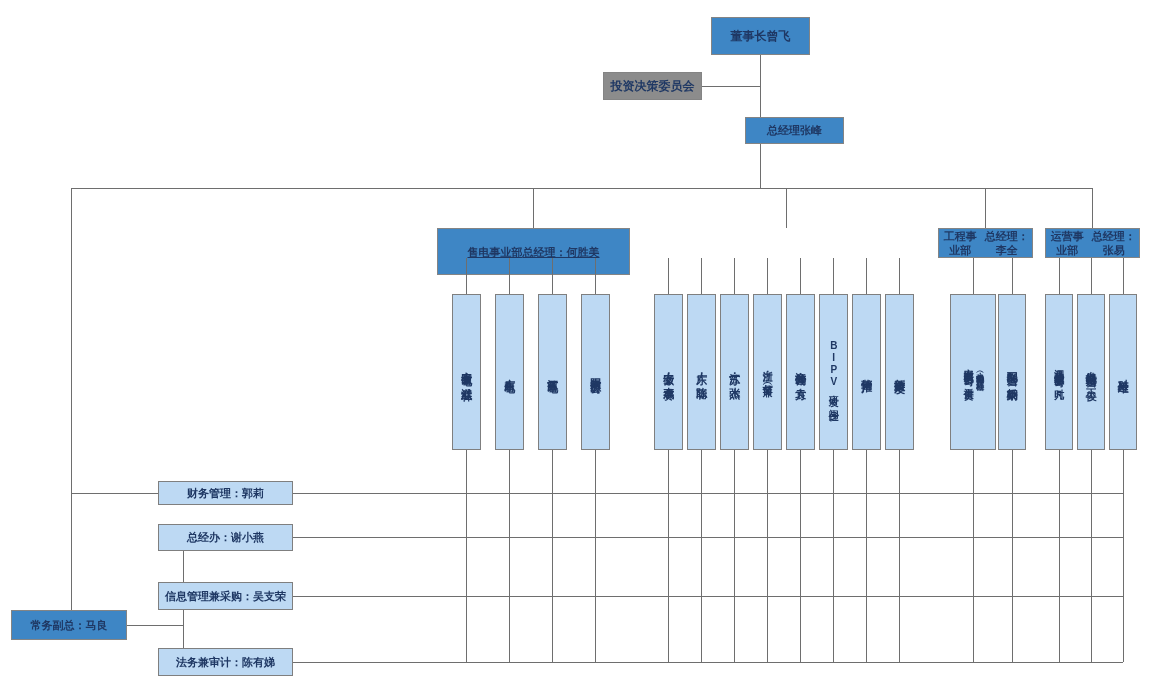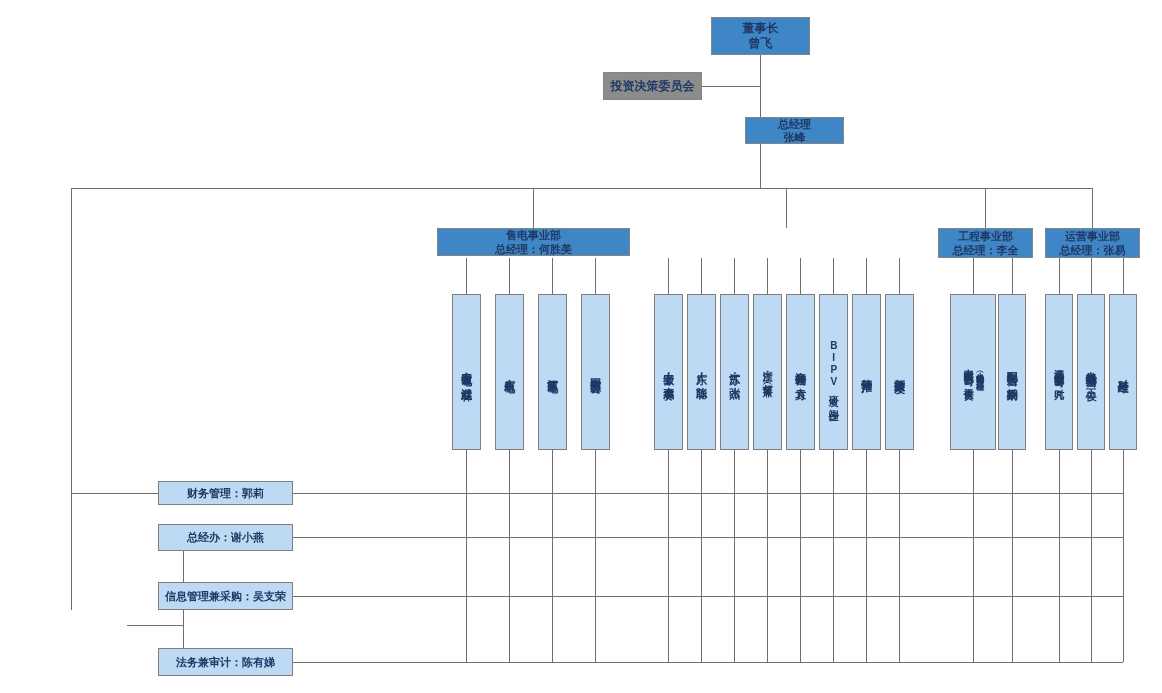--- a/index.html
+++ b/index.html
@@ -1,20 +1,20 @@
 <!DOCTYPE html>
 <html><head>
 <meta charset="utf-8">
 <style>
   html,body{margin:0;padding:0;background:#ffffff;}
   #canvas{position:relative;width:1162px;height:693px;background:#ffffff;overflow:hidden;
           font-family:"Liberation Sans","DejaVu Sans",sans-serif;}
   .line{position:absolute;background:#6e6e6e;}
   .box{position:absolute;box-sizing:border-box;border:1px solid #848484;
-       display:flex;flex-direction:column;align-items:center;justify-content:center;
+       display:flex;flex-direction:row;align-items:center;justify-content:center;
        color:#1f3864;text-align:center;}
   .blue{background:#3e86c5;}
   .gray{background:#8c8c8c;}
   .light{background:#bdd9f3;border:1px solid #7f7f7f;}
   .t-main{font-size:12px;font-weight:700;line-height:15px;}
   .dept .l1,.dept .l2{font-size:11px;font-weight:700;line-height:14px;}
   .staff{font-size:11px;font-weight:700;}
   .vcol{flex-direction:row;}
   .vtext{writing-mode:vertical-rl;text-orientation:upright;
          font-size:11px;font-weight:700;line-height:1.15;letter-spacing:1px;}
@@ -33,21 +33,21 @@
 
   <div class="box gray" style="left:603px;top:72px;width:99px;height:28px;">
     <div class="t-main">投资决策委员会</div>
   </div>
 
   <div class="box blue" style="left:711px;top:117px;width:99px;height:27px;margin-left:34px;">
     <div style="font-size:11px;font-weight:700;line-height:13px;">总经理</div>
     <div style="font-size:11px;font-weight:700;line-height:13px;">张峰</div>
   </div>
 
-  <div class="box blue dept" style="left:437px;top:228px;width:193px;height:28px;">
+  <div class="box blue dept" style="left:437px;top:228px;width:193px;height:47px;text-decoration:underline;">
     <div class="l1">售电事业部</div>
     <div class="l2">总经理：何胜美</div>
   </div>
   <div class="box blue dept" style="left:938px;top:228px;width:95px;height:30px;">
     <div class="l1">工程事业部</div>
     <div class="l2">总经理：李全</div>
   </div>
   <div class="box blue dept" style="left:1045px;top:228px;width:95px;height:30px;">
     <div class="l1">运营事业部</div>
     <div class="l2">总经理：张易</div>
@@ -115,20 +115,23 @@
   <div class="box light staff" style="left:158px;top:524px;width:135px;height:27px;">
     <span>总经办：谢小燕</span>
     </div>
   <div class="box light staff" style="left:158px;top:582px;width:135px;height:28px;">
     <span>信息管理兼采购：吴支荣</span>
     </div>
   <div class="box light staff" style="left:158px;top:648px;width:135px;height:28px;">
     <span>法务兼审计：陈有娣</span>
     </div>
 
+  <div class="box blue" style="left:11px;top:610px;width:116px;height:30px;">
+    <div style="font-size:11px;font-weight:700;">常务副总：马良</div>
+  </div>
 
 <div class="line" style="left: 760px; top: 55px; width: 1px; height: 62px;"></div>
     <div class="line" style="left: 702px; top: 86px; width: 58px; height: 1px;"></div>
     <div class="line" style="left: 760px; top: 144px; width: 1px; height: 44px;"></div>
     <div class="line" style="left: 71px; top: 188px; width: 1021px; height: 1px;"></div>
     <div class="line" style="left: 71px; top: 188px; width: 1px; height: 422px;"></div>
     <div class="line" style="left: 533px; top: 188px; width: 1px; height: 40px;"></div>
     <div class="line" style="left: 786px; top: 188px; width: 1px; height: 40px;"></div>
     <div class="line" style="left: 985px; top: 188px; width: 1px; height: 40px;"></div>
     <div class="line" style="left: 1092px; top: 188px; width: 1px; height: 40px;"></div>

